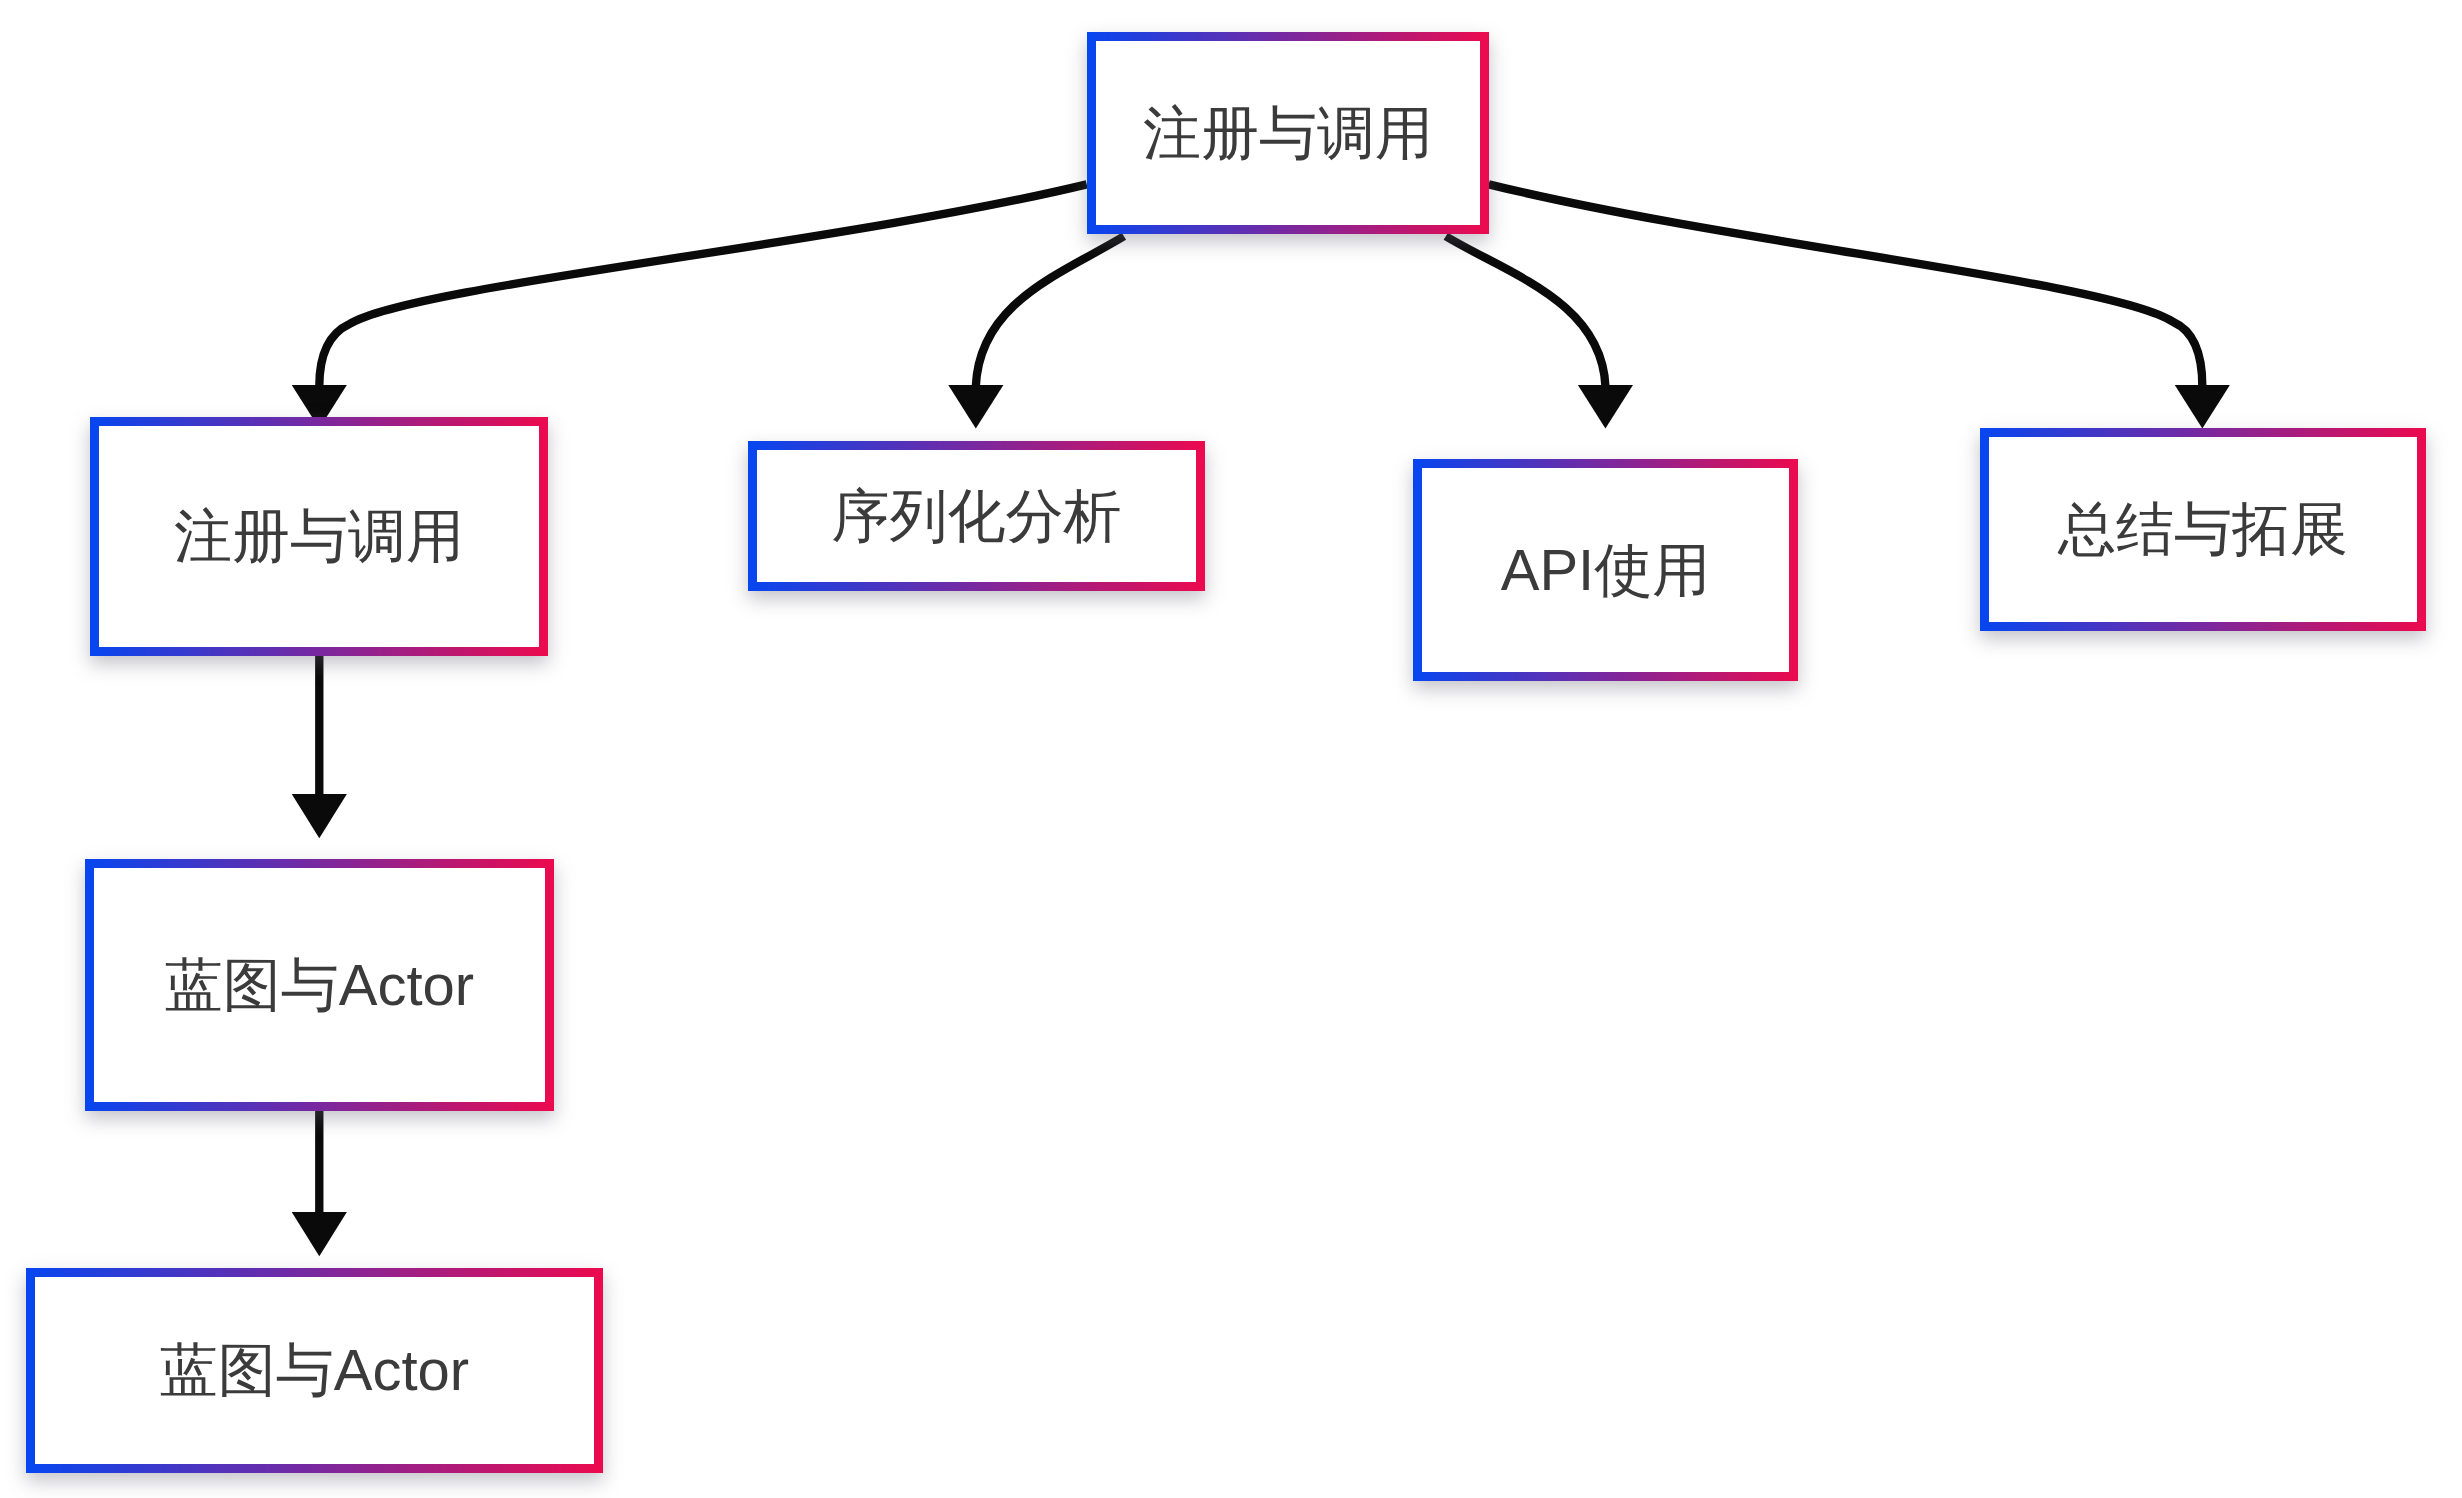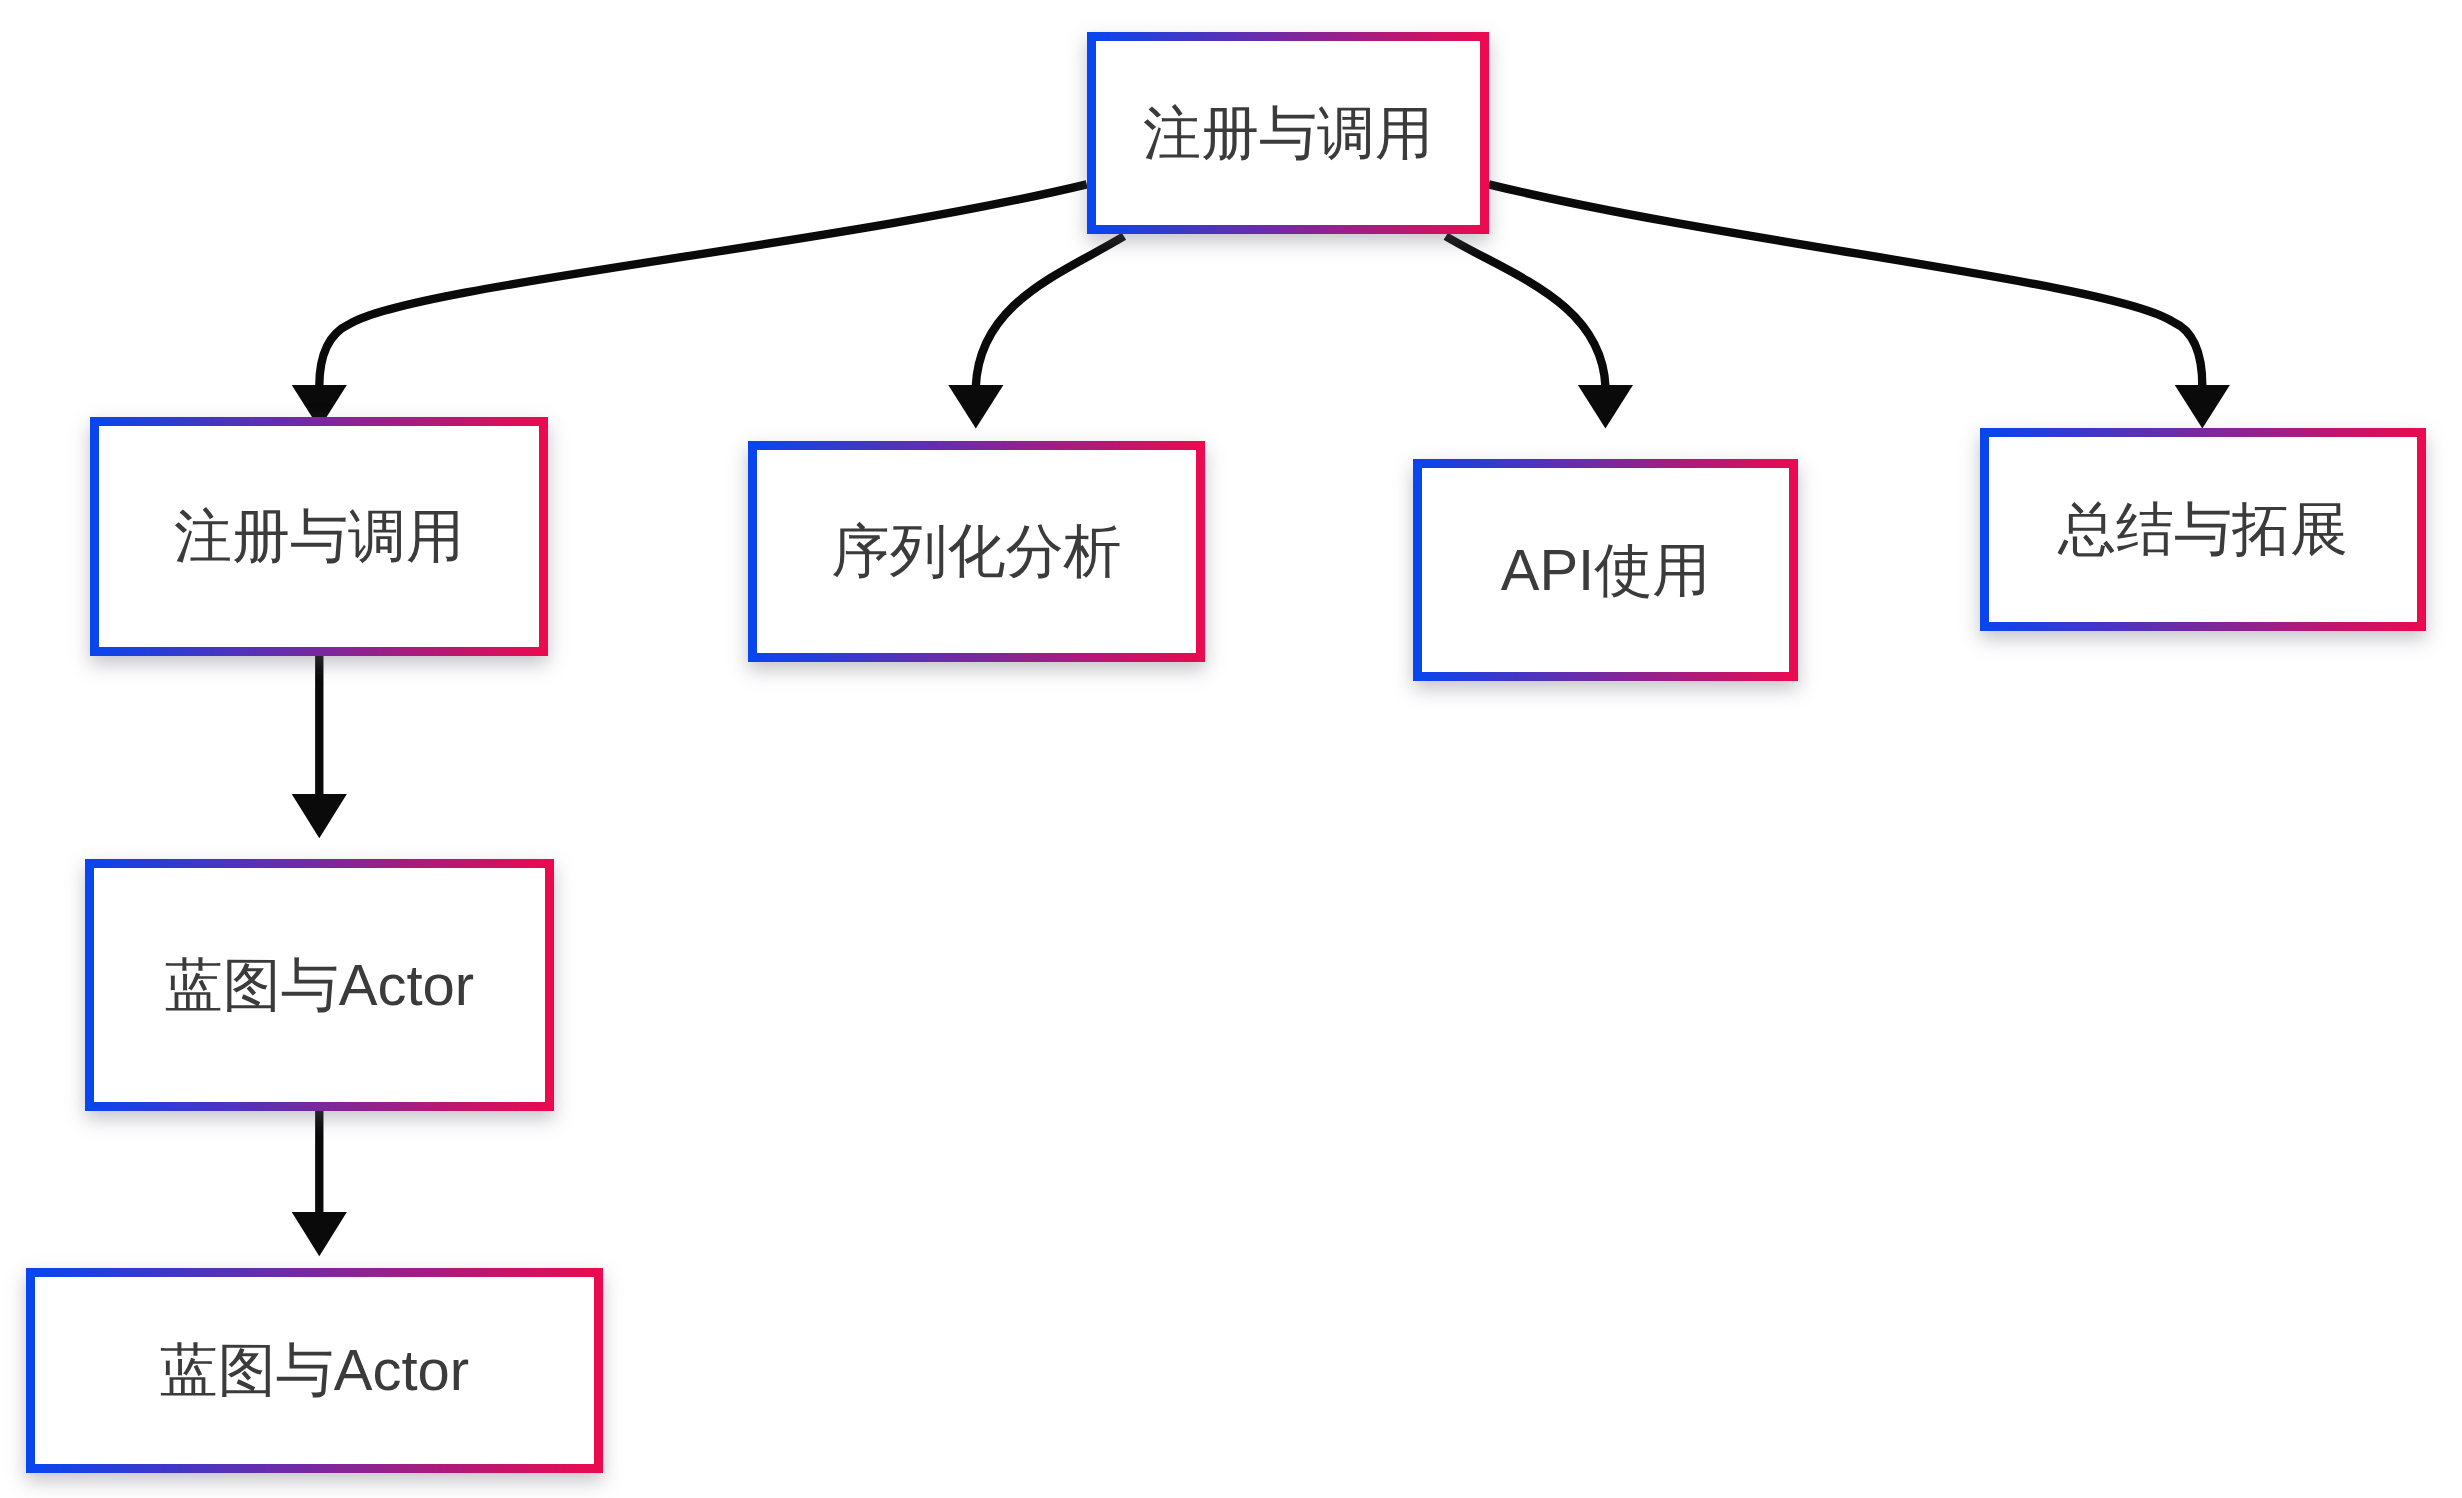--- a/index.html
+++ b/index.html
@@ -95,21 +95,21 @@
       <span class="node-label">注册与调用</span>
     </div>
   </div>
 
   <div class="node" style="left:90px;top:417px;width:458px;height:239px;">
     <div class="node-inner">
       <span class="node-label">注册与调用</span>
     </div>
   </div>
 
-  <div class="node" style="left:748px;top:441px;width:457px;height:221px;">
+  <div class="node" style="left:748px;top:441px;width:457px;height:150px;">
     <div class="node-inner">
       <span class="node-label">序列化分析</span>
     </div>
   </div>
 
   <div class="node" style="left:1413px;top:459px;width:385px;height:222px;">
     <div class="node-inner">
       <span class="node-label">API使用</span>
     </div>
   </div>

